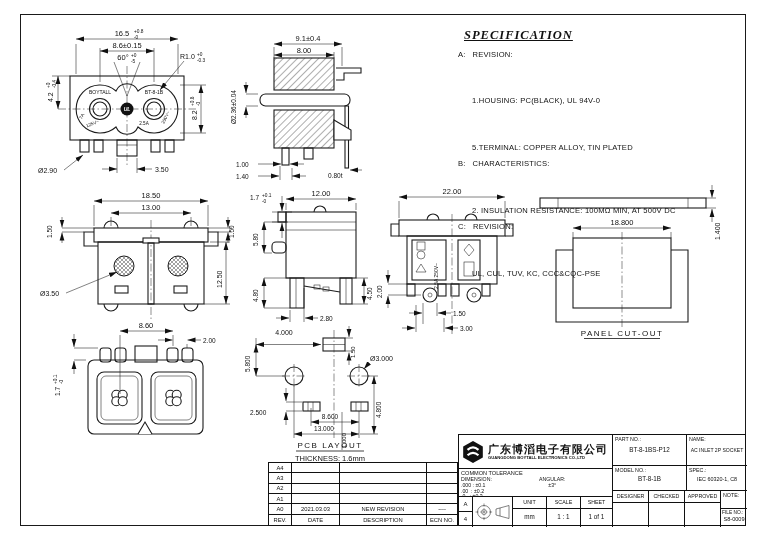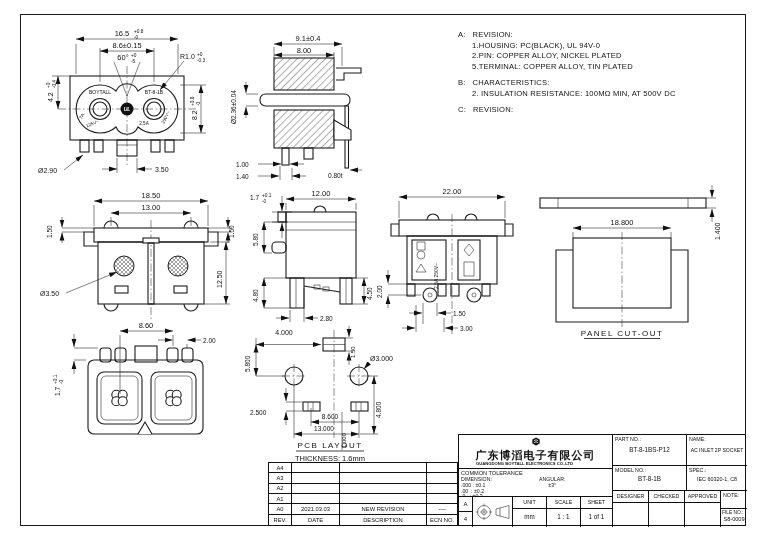--- a/index.html
+++ b/index.html
@@ -23,25 +23,25 @@
   .cl{fill:none;stroke:#1c1c1c;stroke-width:0.5;stroke-dasharray:8 2.5 1.5 2.5;}
   .hf{fill:url(#ht);stroke:#1c1c1c;stroke-width:1.1;}
   .xf{fill:url(#xh);stroke:#1c1c1c;stroke-width:1;}
   .ul{font-size:5px;font-weight:bold;font-style:italic;fill:#fff;text-anchor:middle;}
   .vlbl{font-size:8px;text-anchor:middle;letter-spacing:1.5px;}
   
   .spec{position:absolute;left:458px;top:24px;width:284px;font-size:7.6px;letter-spacing:.2px;line-height:10.5px;}
   .spec-title{font-family:"Liberation Serif",serif;font-style:italic;font-weight:bold;font-size:12.5px;
               letter-spacing:1px;text-decoration:underline;margin:6px 0 9px 6px;}
   .spec-h{display:flex;gap:7px;margin-top:6px;}
-  .spec-line{padding-left:14px;white-space:pre;}
+  .spec-line{padding-left:14px;white-space:pre;margin-top:36px;}
   .spec-line.indent2{padding-left:46px;}
   
   .tb{position:absolute;left:458px;top:434px;width:288px;height:92px;border:1.5px solid #111;box-sizing:border-box;background:#fff;}
-  .tb .c{position:absolute;box-sizing:border-box;overflow:hidden;flex-direction:column;}
+  .tb .c{position:absolute;box-sizing:border-box;overflow:hidden;}
   .br{border-right:0.9px solid #111;} .bb{border-bottom:0.9px solid #111;}
   .lab{font-size:5.3px;padding:1px 0 0 2px;}
   .val{font-size:6.3px;text-align:center;}
   .company{display:flex;align-items:center;gap:3px;padding:2px;}
   .cn{font-size:11px;font-weight:bold;letter-spacing:1px;white-space:nowrap;line-height:12px;}
   .en{font-size:4.4px;font-weight:bold;white-space:nowrap;transform:scale(.95);transform-origin:left;}
   .tolrow{display:flex;font-size:5.2px;line-height:5.8px;padding:1px 2px;}
   .hdrcell{font-size:5.3px;text-align:center;line-height:11px;}
   
   .rev{position:absolute;left:268px;top:462px;width:190px;height:64px;border:1.2px solid #111;box-sizing:border-box;
@@ -432,36 +432,37 @@
       <g transform="translate(157,102) rotate(-90)">
         <text class="d6 as" x="0" y="0">4.800</text>
       </g>
     </g>
     <text class="vlbl" x="106" y="132">PCB LAYOUT</text>
     <line x1="72" y1="135" x2="140" y2="135" stroke="#111" stroke-width="0.8"></line>
     <text class="dt" x="106" y="145">THICKNESS: 1.6mm</text>
   </svg>
 
   <div class="spec">
+    <div class="spec-title">SPECIFICATION</div>
     <div class="spec-h">
       <span>A:</span>
       <span>REVISION:</span>
     </div>
     <div class="spec-line">1.HOUSING: PC(BLACK), UL 94V-0</div>
-    <div class="spec-line">2.PIN: COPPER ALLOY, NICKEL PLATED</div>
     <div class="spec-line">5.TERMINAL: COPPER ALLOY, TIN PLATED</div>
     <div class="spec-h">
       <span>B:</span>
       <span>CHARACTERISTICS:</span>
     </div>
     <div class="spec-line">2. INSULATION RESISTANCE: 100MΩ MIN, AT 500V DC</div>
     <div class="spec-h">
       <span>C:</span>
       <span>REVISION:</span>
     </div>
+    <div class="spec-line">UL, CUL, TUV, KC, CCC&amp;CQC-PSE</div>
   </div>
 
   <div class="rev">
     <div>A4</div>
       <div></div>
       <div></div>
       <div></div>
     <div>A3</div>
       <div></div>
       <div></div>

